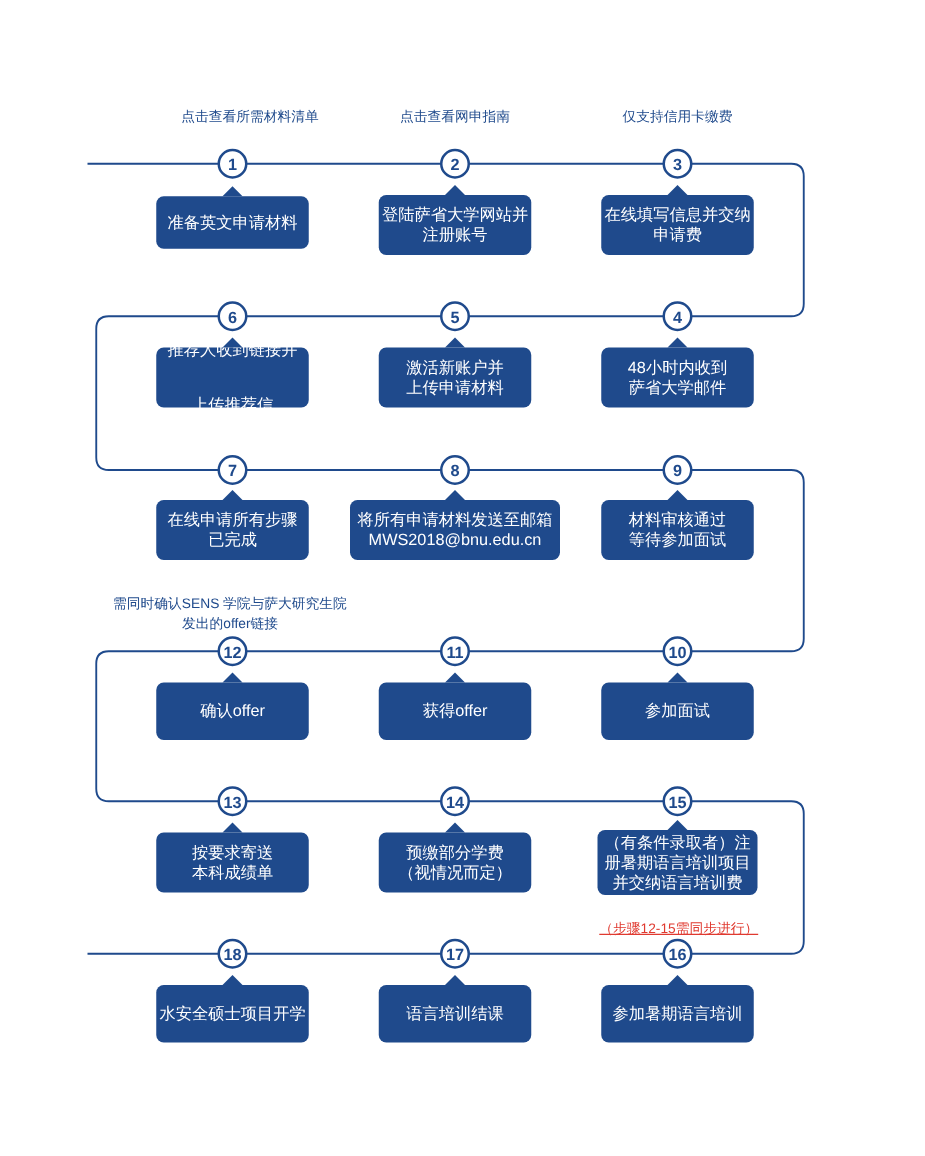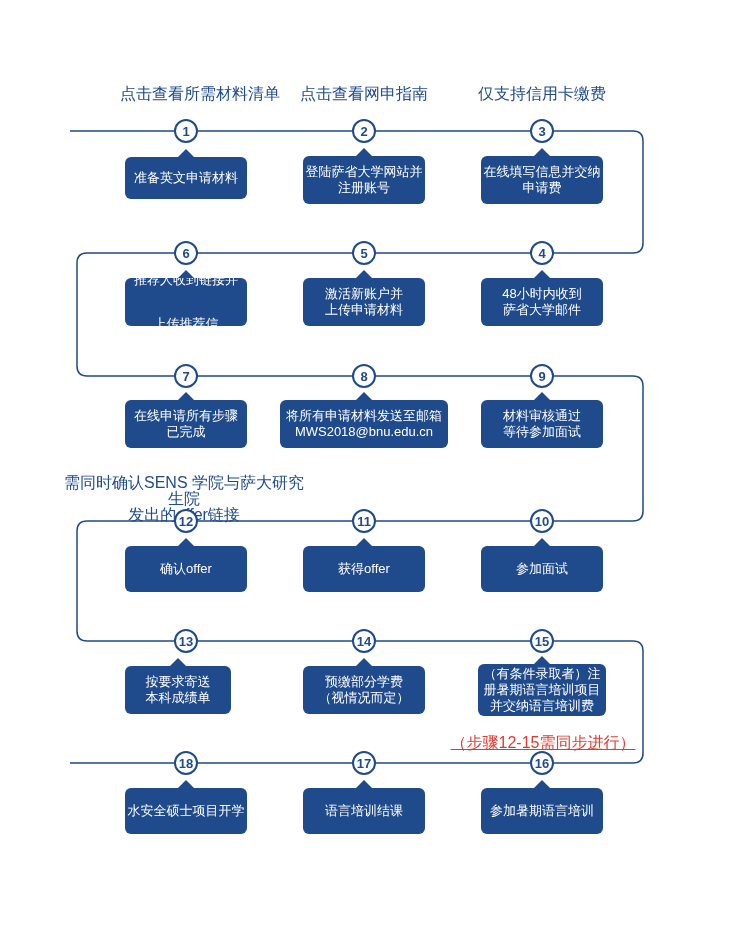--- a/index.html
+++ b/index.html
@@ -23,21 +23,21 @@
     display:flex; flex-direction:column; align-items:center; justify-content:center;
     padding:2px 1px; z-index:2;
   }
   .box::before {
     content:""; position:absolute; top:-8px; left:50%; margin-left:-8px;
     border-left:8px solid transparent; border-right:8px solid transparent;
     border-bottom:8px solid var(--navy);
   }
   .box span { display:block; white-space:nowrap; }
   .note {
-    position:absolute; color:var(--navy); font-size:16px; line-height:16px;
+    position:absolute; color:var(--navy); font-size:11px; line-height:16px;
     text-align:center; z-index:2;
   }
   .note.red { color:var(--red); }
 </style>
 </head>
 <body>
 
 <div class="canvas">
 
   <svg class="flow-svg" width="740" height="925">
@@ -114,21 +114,21 @@
     <span>参加面试</span>
   </div>
   <div class="box" style="left:303px; top:546px; width:122px; height:46px;">
     <span>获得offer</span>
   </div>
 
   <div class="circle" style="left:174px; top:629px;">13</div>
   <div class="circle" style="left:352px; top:629px;">14</div>
   <div class="circle" style="left:530px; top:629px;">15</div>
 
-  <div class="box" style="left:125px; top:666px; width:106px; height:48px;">
+  <div class="box" style="left:125px; top:666px; width:122px; height:48px;">
     <span>按要求寄送</span>
     <span>本科成绩单</span>
   </div>
   <div class="box" style="left:303px; top:666px; width:122px; height:48px;">
     <span>预缴部分学费</span>
     <span>（视情况而定）</span>
   </div>
   <div class="box" style="left:478px; top:664px; width:128px; height:52px;">
     <span>（有条件录取者）注</span>
     <span>册暑期语言培训项目</span>

